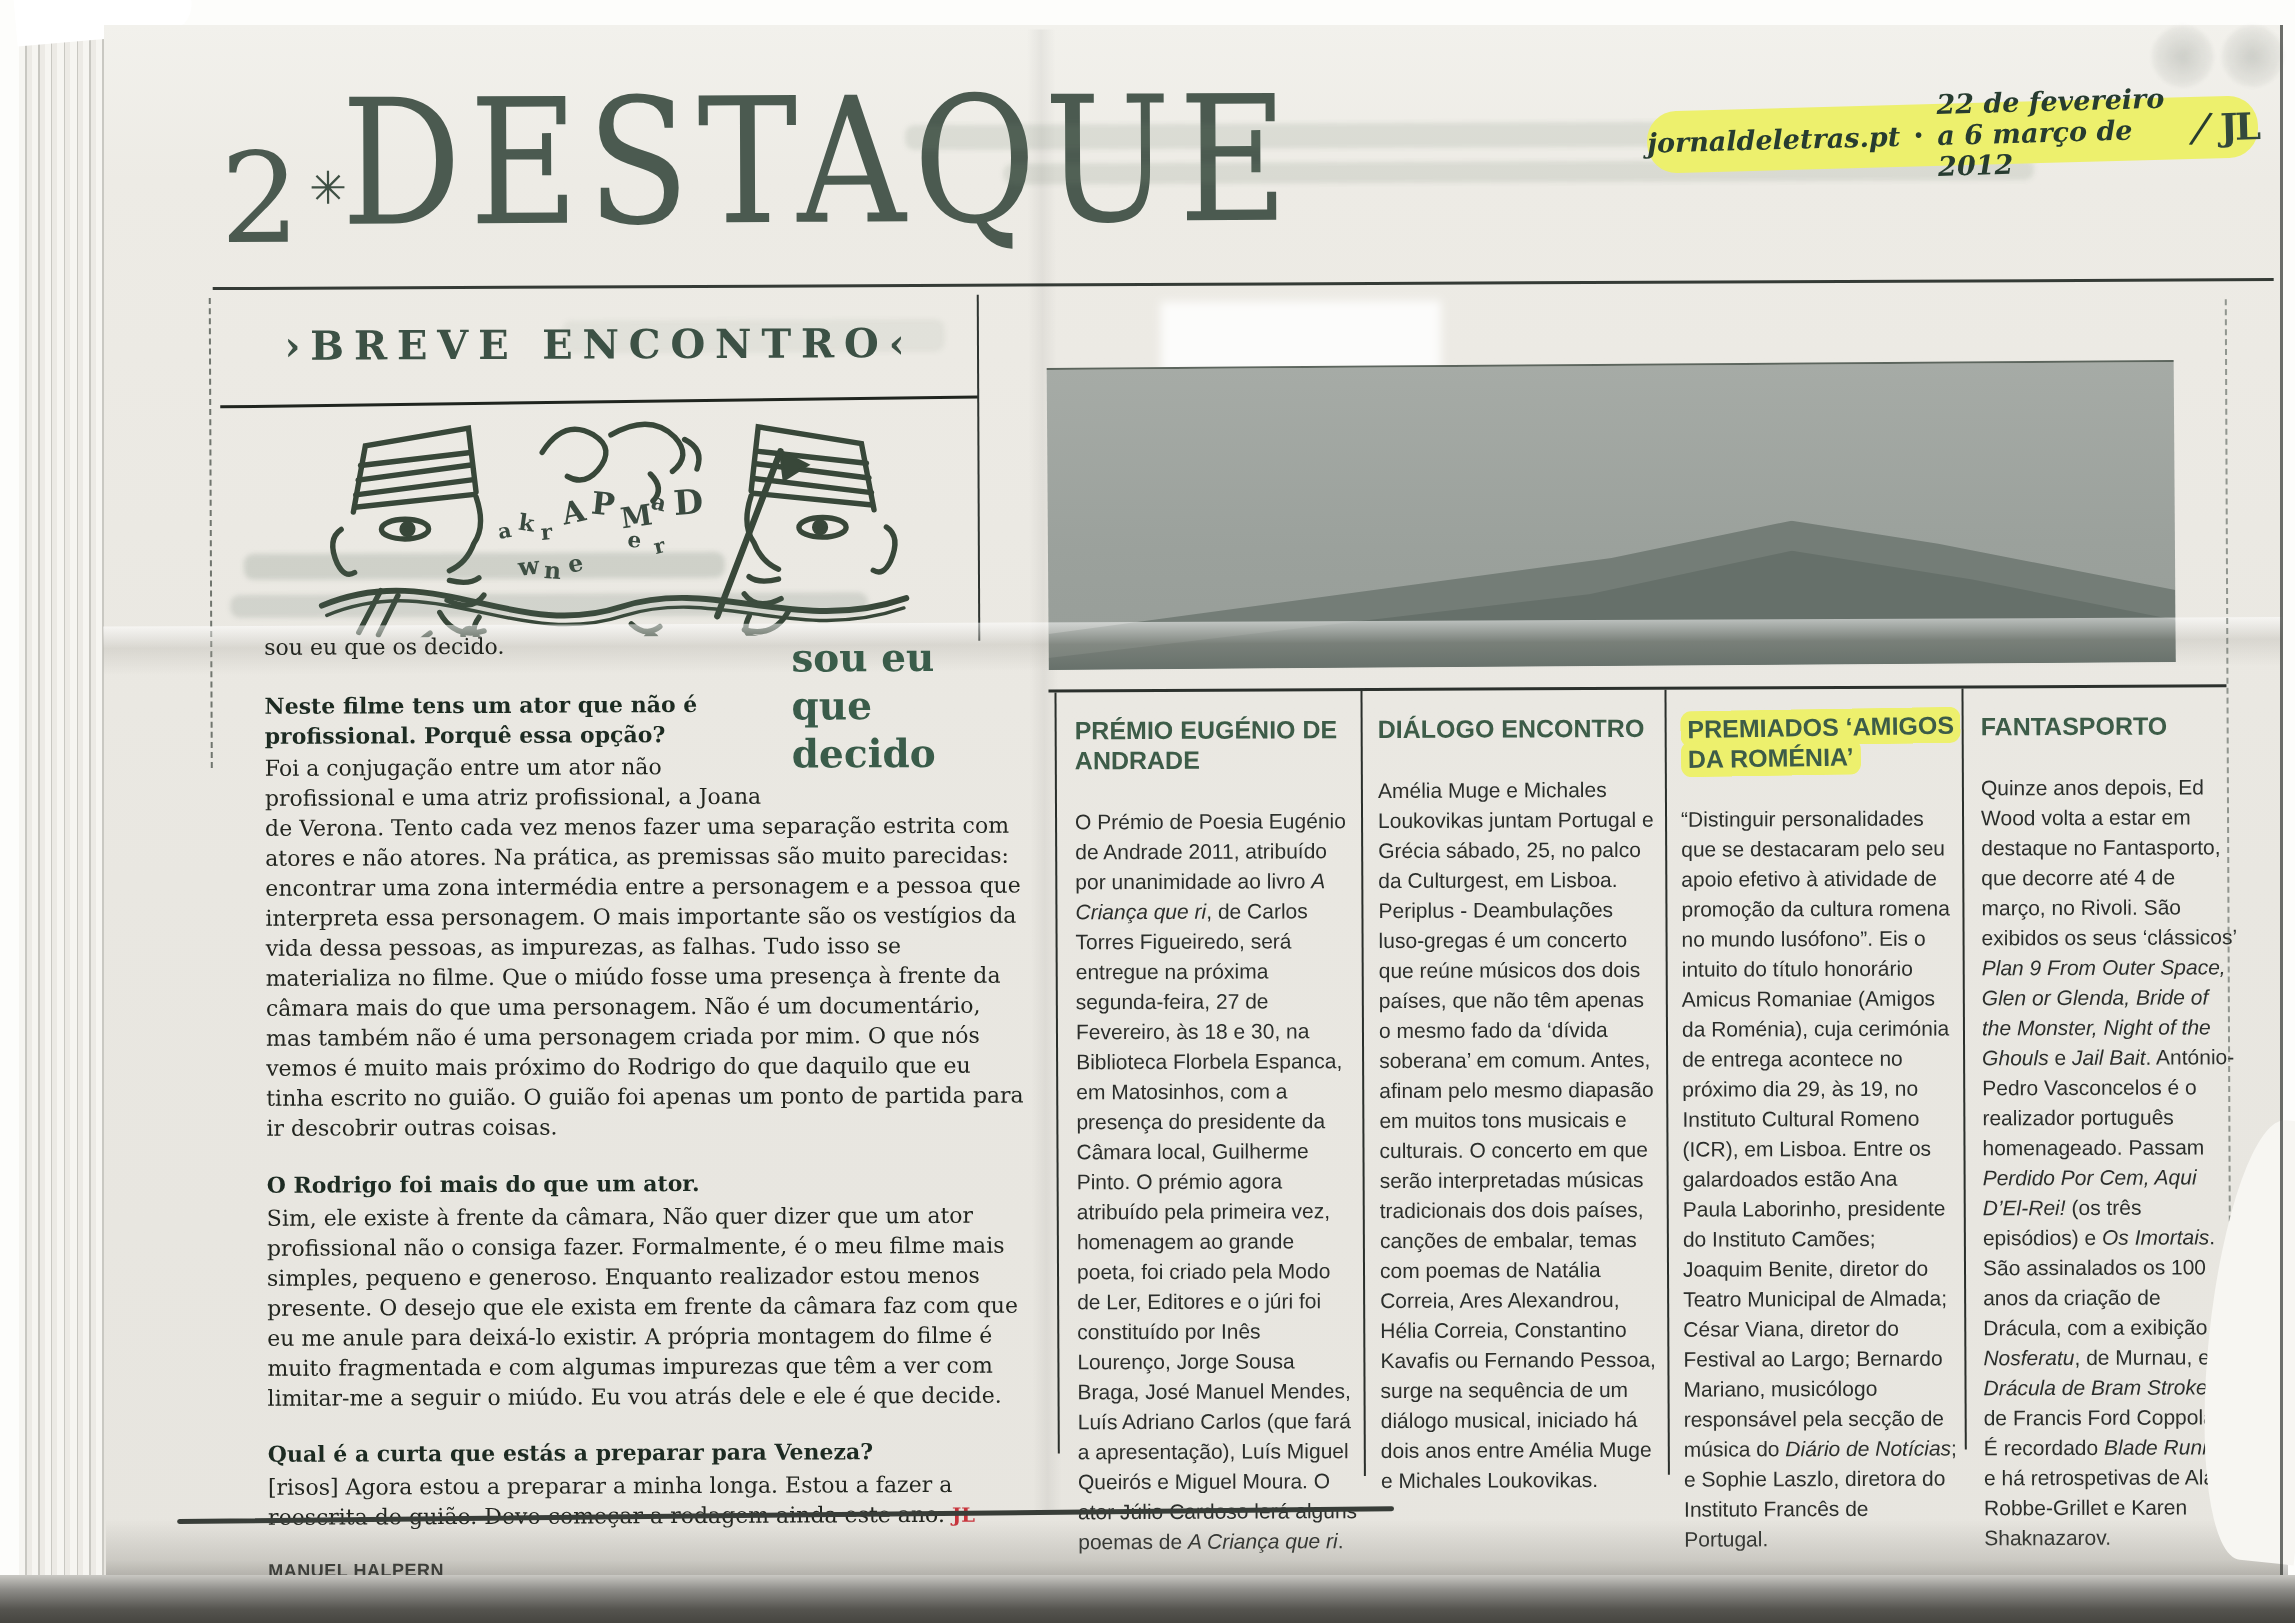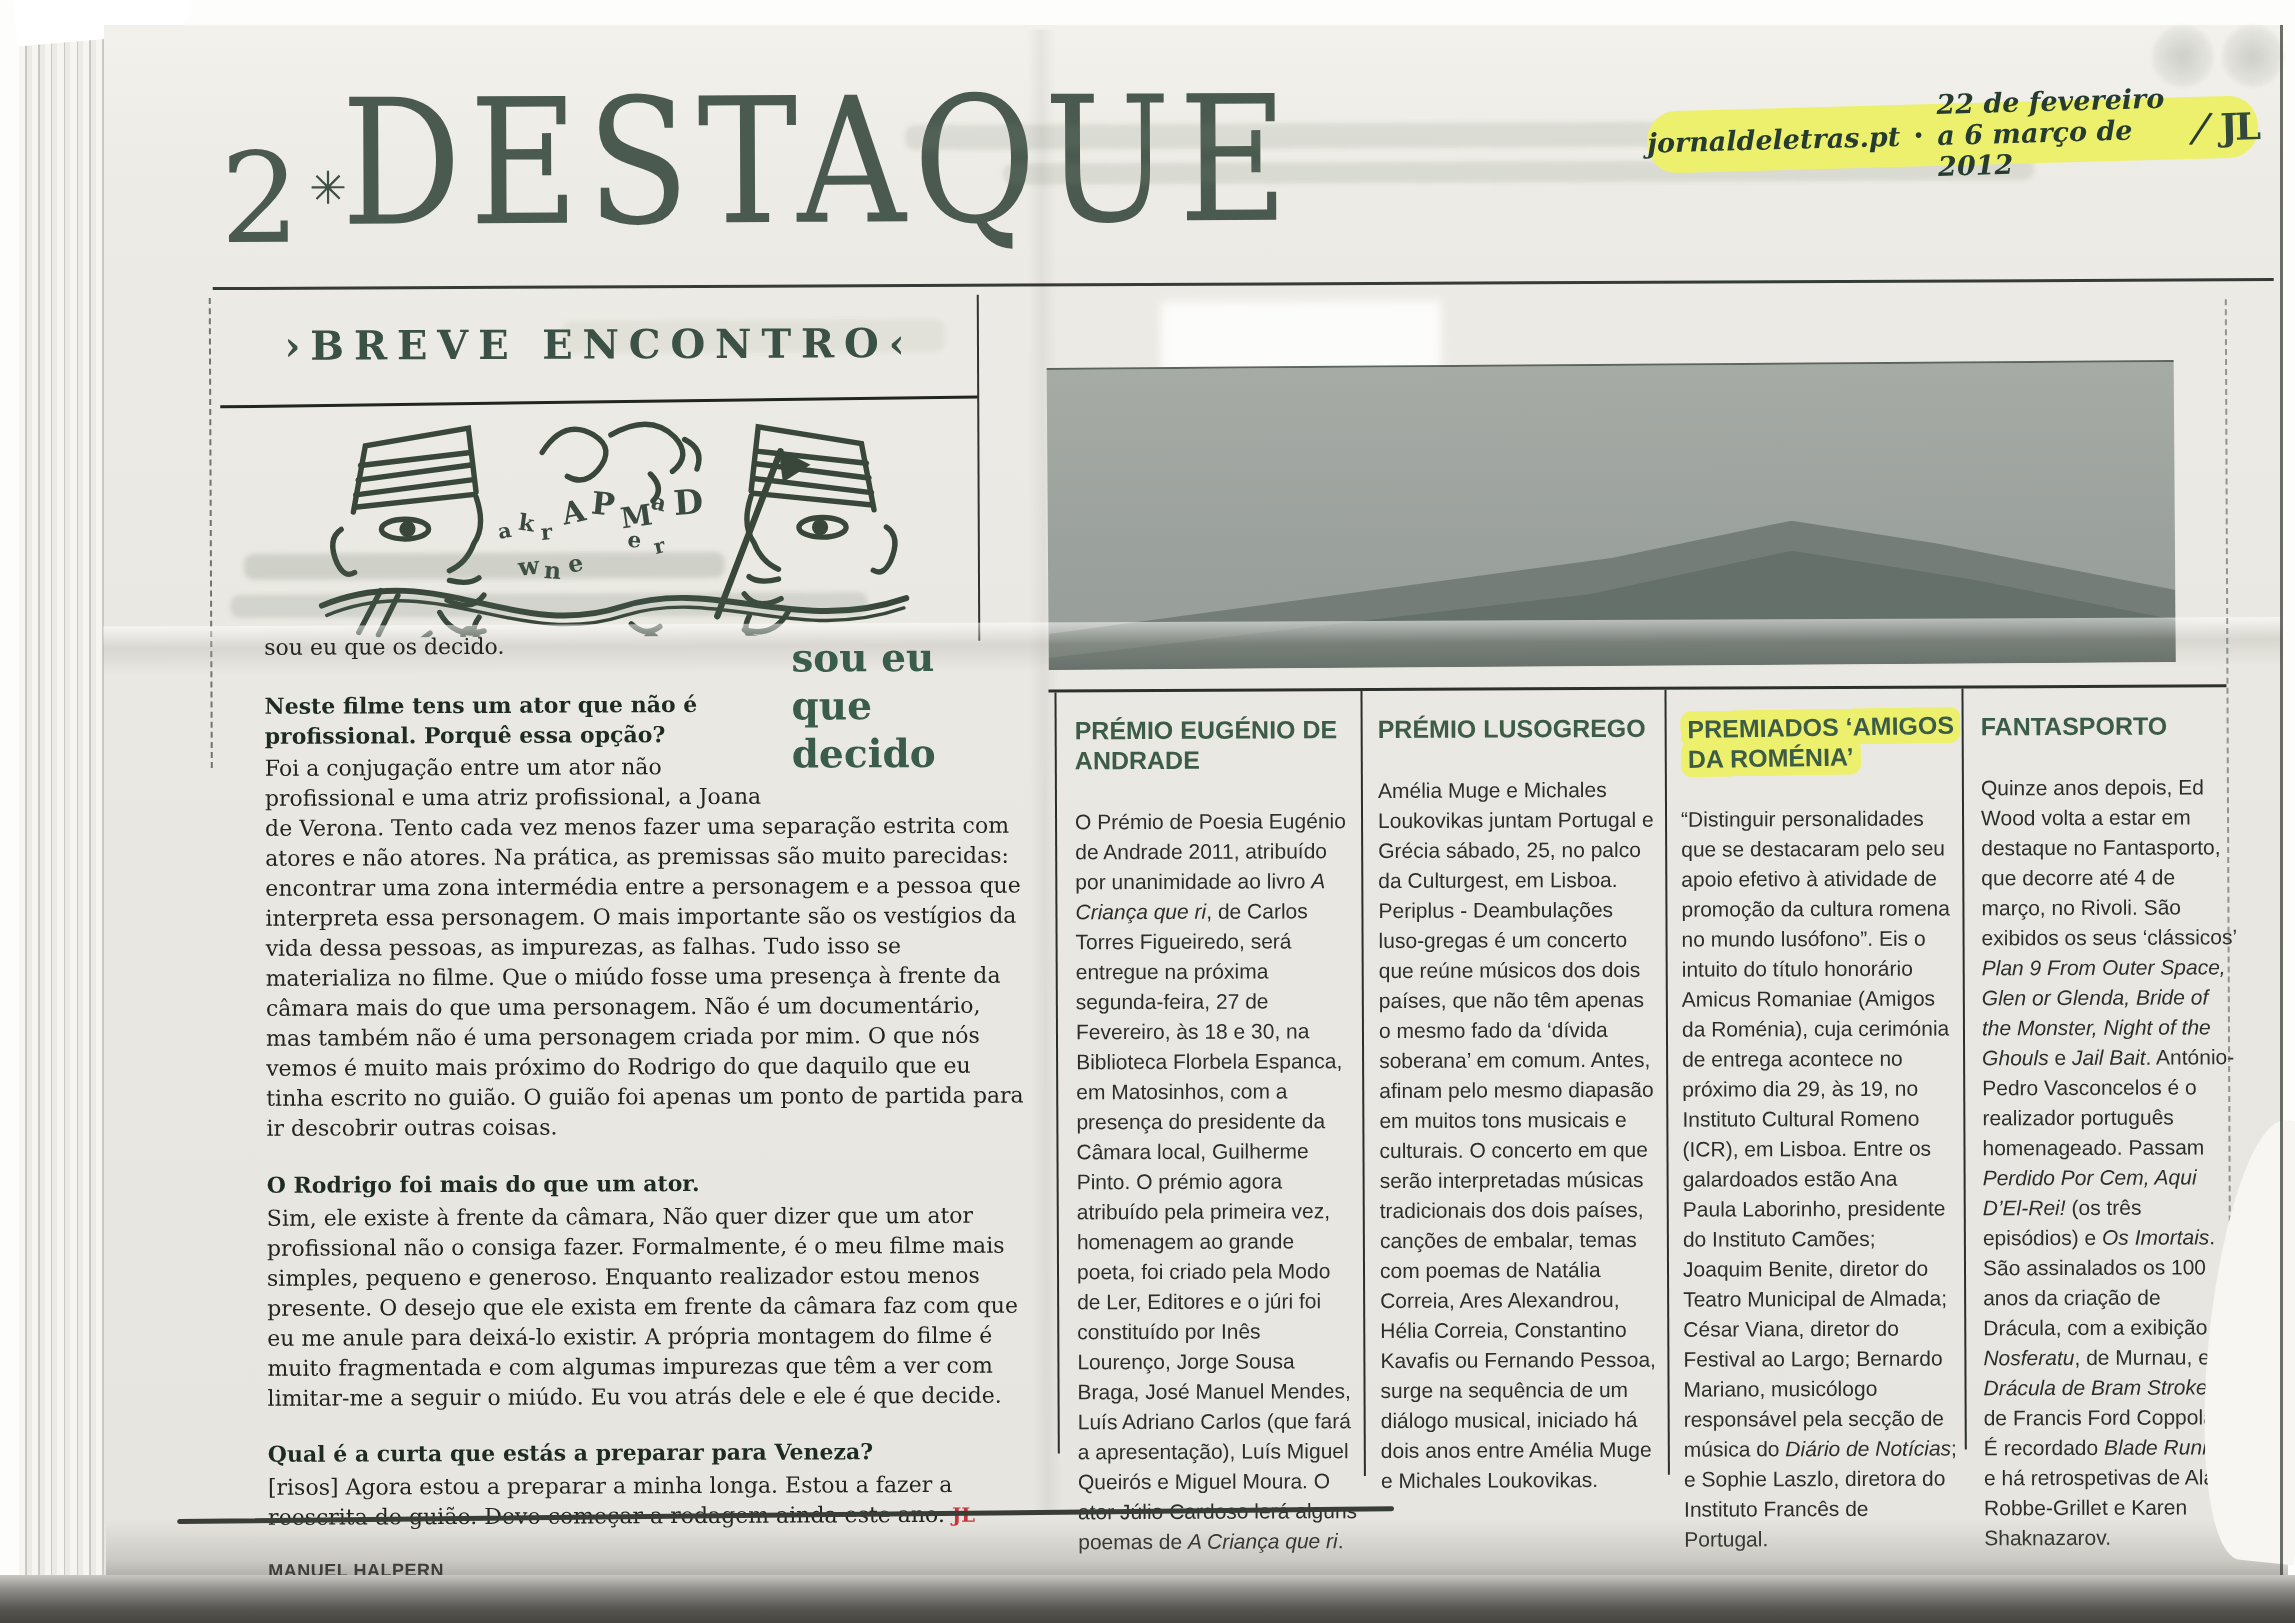--- a/index.html
+++ b/index.html
@@ -199,21 +199,21 @@
     <div class="vsep" style="left:1361px;top:692px;height:785px;"></div>
     <div class="vsep" style="left:1665px;top:692px;height:785px;"></div>
     <div class="vsep" style="left:1962px;top:692px;height:761px;"></div>
 
     <div class="newscol" style="left:1075px;width:280px;">
       <h3 class="col-title"><span>PRÉMIO EUGÉNIO DE ANDRADE</span></h3>
       <p class="col-body"><span>O Prémio de Poesia Eugénio de Andrade 2011, atribuído por unanimidade ao livro </span><span class="it">A Criança que ri</span><span>, de Carlos Torres Figueiredo, será entregue na próxima segunda-feira, 27 de Fevereiro, às 18 e 30, na Biblioteca Florbela Espanca, em Matosinhos, com a presença do presidente da Câmara local, Guilherme Pinto. O prémio agora atribuído pela primeira vez, homenagem ao grande poeta, foi criado pela Modo de Ler, Editores e o júri foi constituído por Inês Lourenço, Jorge Sousa Braga, José Manuel Mendes, Luís Adriano Carlos (que fará a apresentação), Luís Miguel Queirós e Miguel Moura. O ator Júlio Cardoso lerá alguns poemas de </span><span class="it">A Criança que ri</span><span>.</span></p>
     </div>
 
     <div class="newscol" style="left:1378px;width:277px;">
-      <h3 class="col-title"><span>PRÉMIO LUSOGREGO</span></h3>
+      <h3 class="col-title"><span>DIÁLOGO ENCONTRO</span></h3>
       <p class="col-body"><span>Amélia Muge e Michales Loukovikas juntam Portugal e Grécia sábado, 25, no palco da Culturgest, em Lisboa. Periplus - Deambulações luso-gregas é um concerto que reúne músicos dos dois países, que não têm apenas o mesmo fado da ‘dívida soberana’ em comum. Antes, afinam pelo mesmo diapasão em muitos tons musicais e culturais. O concerto em que serão interpretadas músicas tradicionais dos dois países, canções de embalar, temas com poemas de Natália Correia, Ares Alexandrou, Hélia Correia, Constantino Kavafis ou Fernando Pessoa, surge na sequência de um diálogo musical, iniciado há dois anos entre Amélia Muge e Michales Loukovikas.</span></p>
     </div>
 
     <div class="newscol" style="left:1681px;width:274px;">
       <h3 class="col-title rot"><span class="hl">PREMIADOS ‘AMIGOS DA ROMÉNIA’</span></h3>
       <p class="col-body"><span>“Distinguir personalidades que se destacaram pelo seu apoio efetivo à atividade de promoção da cultura romena no mundo lusófono”. Eis o intuito do título honorário Amicus Romaniae (Amigos da Roménia), cuja cerimónia de entrega acontece no próximo dia 29, às 19, no Instituto Cultural Romeno (ICR), em Lisboa. Entre os galardoados estão Ana Paula Laborinho, presidente do Instituto Camões; Joaquim Benite, diretor do Teatro Municipal de Almada; César Viana, diretor do Festival ao Largo; Bernardo Mariano, musicólogo responsável pela secção de música do </span><span class="it">Diário de Notícias</span><span>; e Sophie Laszlo, diretora do Instituto Francês de Portugal.</span></p>
     </div>
 
     <div class="newscol" style="left:1981px;width:255px;">
       <h3 class="col-title"><span>FANTASPORTO</span></h3>

